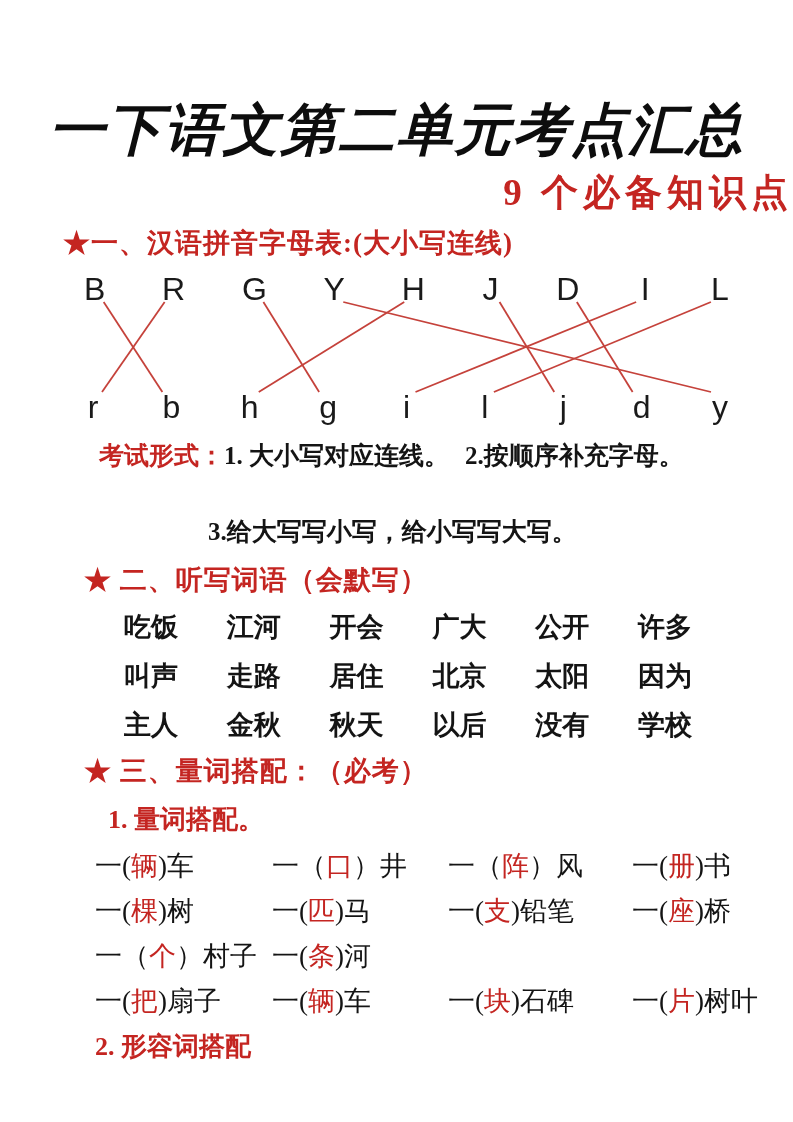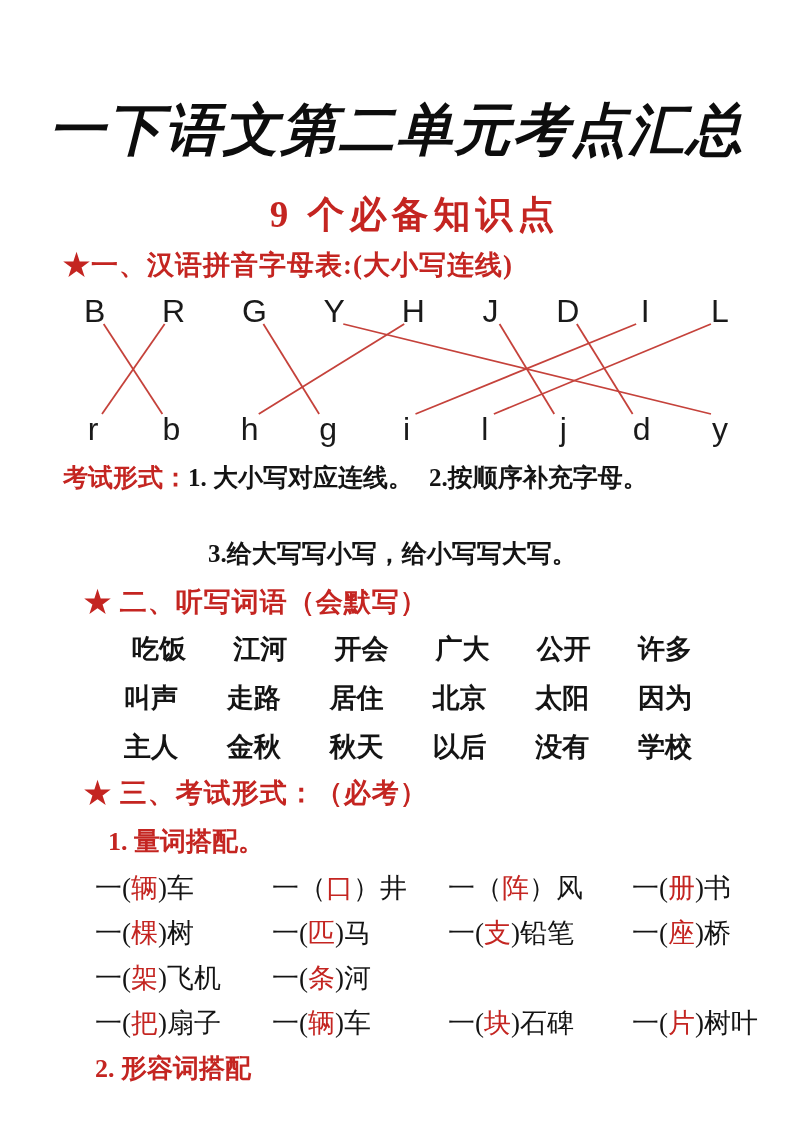--- a/index.html
+++ b/index.html
@@ -16,22 +16,22 @@
     margin:100px 0 0 0;
     text-align:center;
     font-size:56px;
     font-weight:bold;
     letter-spacing:2px;
     color:#0d0d0d;
     line-height:1.1;
     font-style:italic;
   }
   .subtitle{
-    margin-top:34px;
-    text-align:center;
+    margin-top:12px;
+    text-align:right;
     font-size:37px;
     font-weight:bold;
     letter-spacing:5px;
     line-height:1.0;
     padding-left:36px;
   }
   .sec-heading{
     margin:18px 0 0 63px;
     font-size:27px;
     font-weight:bold;
@@ -59,37 +59,37 @@
   .letter-row.lower{top:122px;}
   .letter{display:inline-block;min-width:18px;text-align:center;}
   .match-svg{position:absolute;inset:0;width:100%;height:100%;}
   
   .exam{
     margin:16px 0 0 63px;
     font-size:25px;
     line-height:1.28;
     font-weight:bold;
   }
-  .exam .lbl{font-weight:bold;}
+  .exam .lbl{font-weight:bold;margin-left:36px;}
   .exam .gap{display:inline-block;width:16px;}
   .exam-line2{margin-left:145px;margin-top:44px;}
   
   .word-grid{
     margin:20px 0 0 124px;
     width:568px;
   }
   .word-row{
     display:flex;
     justify-content:space-between;
     font-size:27px;
     font-weight:bold;
     line-height:1.0;
     margin-top:22px;
   }
-  .word-row:first-child{margin-top:0;margin-left:8px;}
+  .word-row:first-child{margin-top:0;}
   
   .quant-sub{
     margin:20px 0 0 108px;
     font-size:26px;
     font-weight:bold;
     line-height:1.05;
   }
   .quant-grid{margin:20px 0 0 95px;width:660px;}
   .quant-row{
     display:grid;
@@ -180,39 +180,39 @@
     <div class="word-row">
       <span>主人</span>
       <span>金秋</span>
       <span>秋天</span>
       <span>以后</span>
       <span>没有</span>
       <span>学校</span>
     </div>
   </div>
 
-<div class="sec-heading indent red">★ 三、考试形式：（必考）</div>
+<div class="sec-heading indent red">★ 三、量词搭配：（必考）</div>
 
 <div class="quant-sub red">1. 量词搭配。</div>
 
 <div class="quant-grid" id="quant-grid">
     <div class="quant-row">
       <span class="quant-item">一(<span class="red">辆</span>)车</span>
       <span class="quant-item">一（<span class="red">口</span>）井</span>
       <span class="quant-item">一（<span class="red">阵</span>）风</span>
       <span class="quant-item">一(<span class="red">册</span>)书</span>
     </div>
     <div class="quant-row">
       <span class="quant-item">一(<span class="red">棵</span>)树</span>
       <span class="quant-item">一(<span class="red">匹</span>)马</span>
       <span class="quant-item">一(<span class="red">支</span>)铅笔</span>
       <span class="quant-item">一(<span class="red">座</span>)桥</span>
     </div>
     <div class="quant-row">
-      <span class="quant-item">一(<span class="red">架</span>)飞机</span>
+      <span class="quant-item">一（<span class="red">个</span>）村子</span>
       <span class="quant-item">一(<span class="red">条</span>)河</span>
     </div>
     <div class="quant-row">
       <span class="quant-item">一(<span class="red">把</span>)扇子</span>
       <span class="quant-item">一(<span class="red">辆</span>)车</span>
       <span class="quant-item">一(<span class="red">块</span>)石碑</span>
       <span class="quant-item">一(<span class="red">片</span>)树叶</span>
     </div>
   </div>
 

